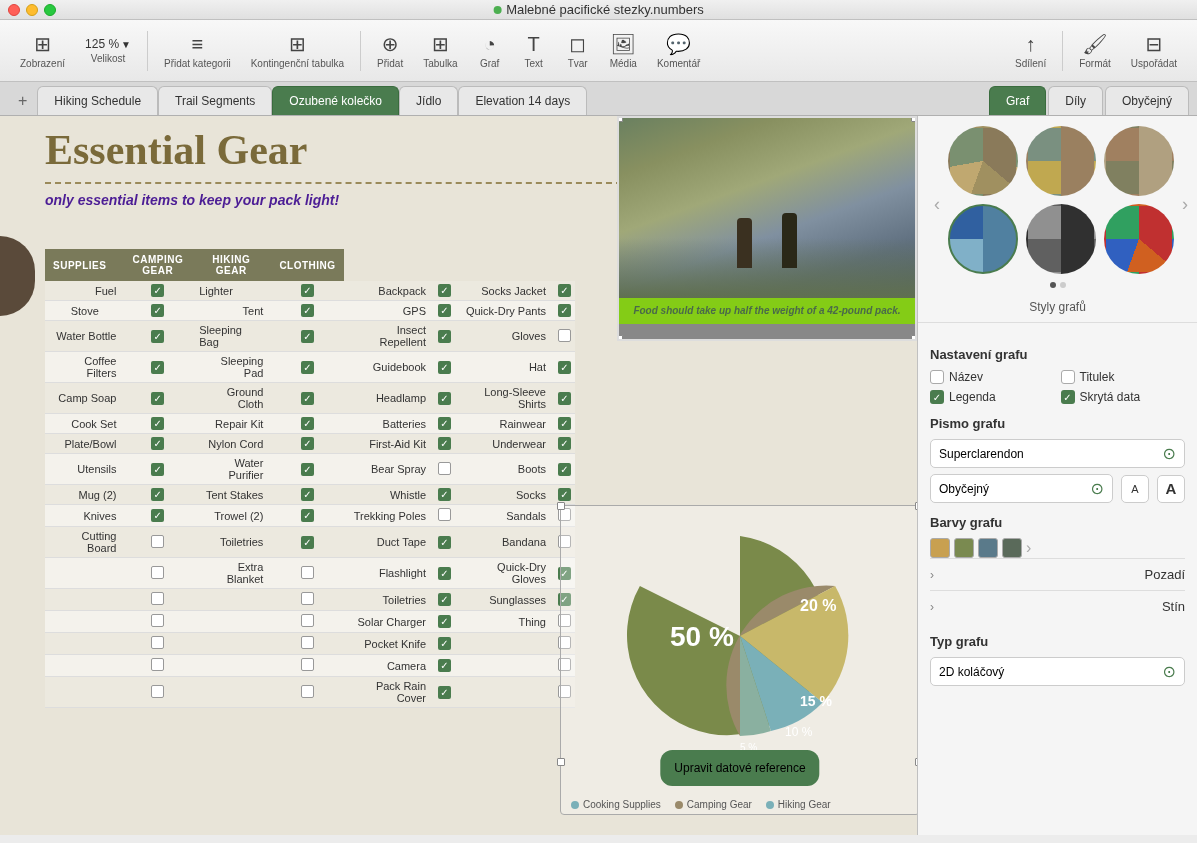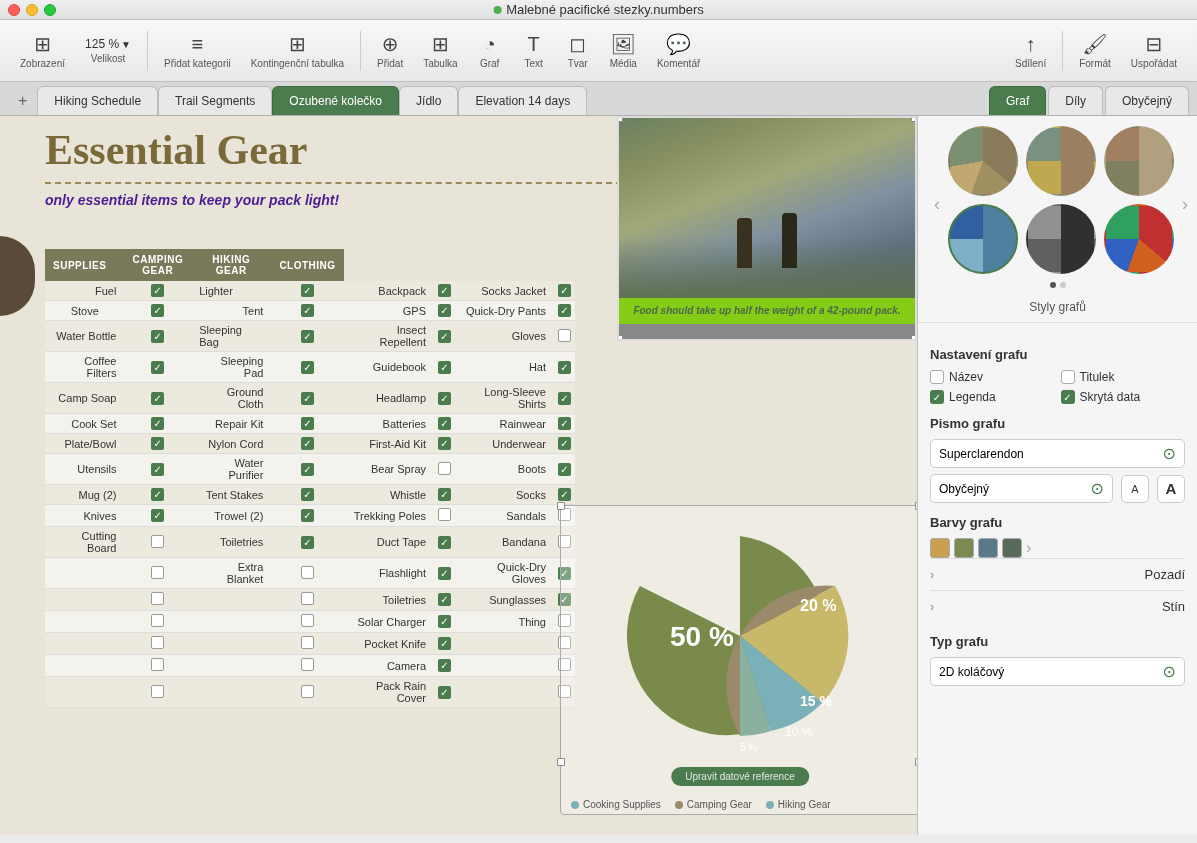--- a/index.html
+++ b/index.html
@@ -163,25 +163,25 @@
     .gear-table { width: 530px; border-collapse: collapse; font-size: 11px; margin-top: 41px; }
     .gear-table th { background: #7a7a5a; color: white; padding: 5px 8px; text-align: center; font-size: 10px; font-weight: 600; letter-spacing: 0.5px; }
     .gear-table th:first-child { text-align: left; }
     .gear-table td { padding: 3px 8px; border-bottom: 1px solid #ddd; color: #333; }
     .gear-table td:first-child { font-weight: 400; }
     .gear-table tr:nth-child(even) { background: rgba(255,255,255,0.5); }
     .gear-table tr:nth-child(odd) { background: rgba(255,255,255,0.2); }
 
     .edit-refs-btn {
       background: #4a7c4e;
-      color: #e5e5e5;
+      color: #000000;
       border: none;
       border-radius: 12px;
-      padding: 4px 14px;
-      font-size: 10px;
+      padding: 11px 14px;
+      font-size: 12px;
       cursor: pointer;
       position: absolute;
       bottom: 28px;
       left: 50%;
       transform: translateX(-50%);
       white-space: nowrap;
     }
 
     .chart-legend { position: absolute; bottom: 4px; left: 10px; display: flex; gap: 14px; font-size: 10px; color: #555; }
     .legend-item { display: flex; align-items: center; gap: 4px; }

